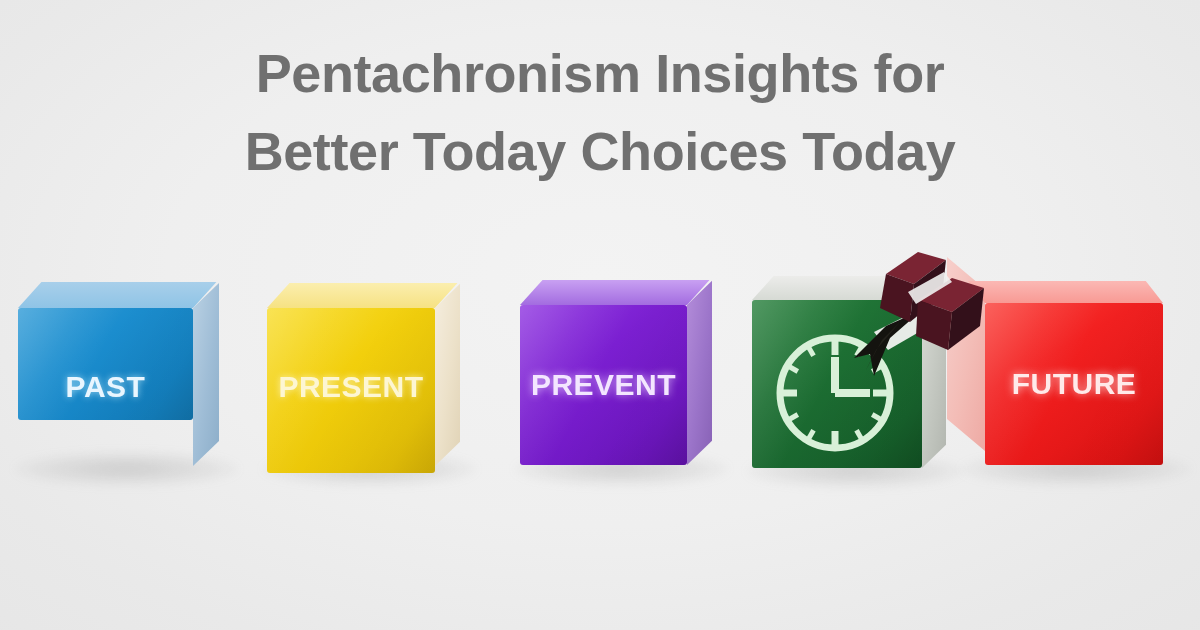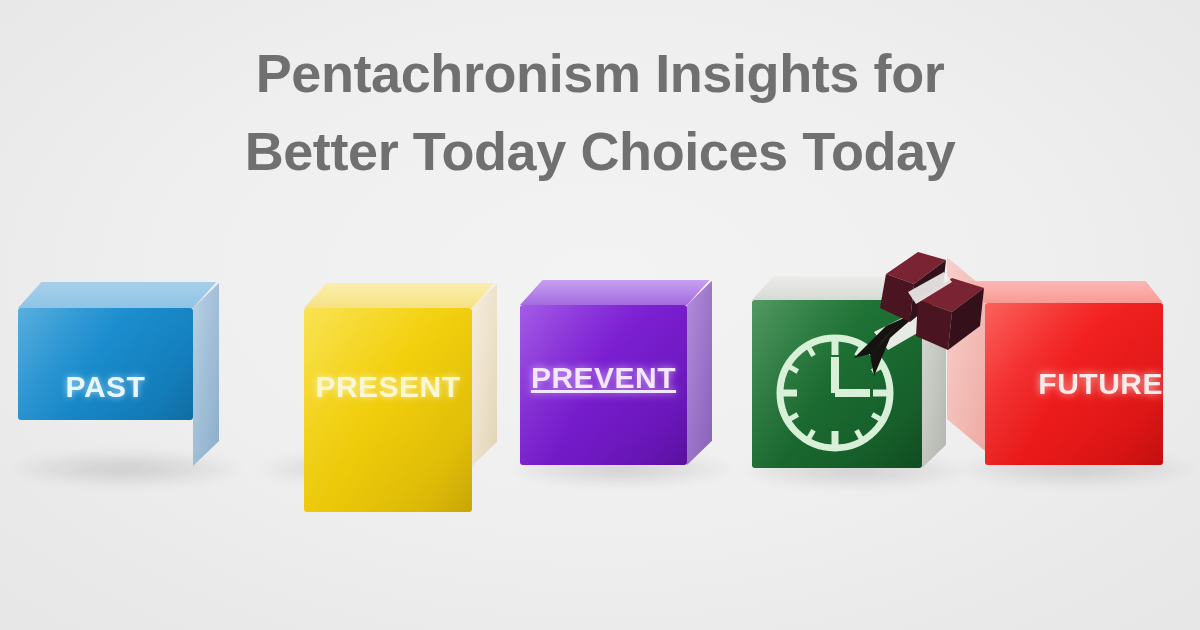--- a/index.html
+++ b/index.html
@@ -157,41 +157,41 @@
                   transform:skewX(-42deg); transform-origin:bottom left;"></div>
 
       <div class="face-side" style="left:175px; top:0; width:26px; height:158px;
                   background:linear-gradient(100deg,#b7cfe2 0%,#9fbdd6 55%,#8fb0cb 100%);
                   transform:skewY(-44deg); transform-origin:top left;"></div>
 
       <div class="face-front" style="background:linear-gradient(145deg,#2e9ad6 0%,#1b8dce 38%,#1482c2 75%,#1279b4 100%);"></div>
       <div class="cube-label" style="top:62px; color:#e9f6ff; text-shadow:0 0 7px rgba(200,240,255,0.75);">PAST</div>
     </div>
 
-    <div class="cube" style="left:267px; top:308px; width:168px; height:204px;margin-left:37px;">
+    <div class="cube" style="left:267px; top:308px; width:168px; height:165px;">
       <div class="face-top" style="left:0; top:-25px; width:168px; height:25px;
                   background:linear-gradient(180deg,#fbeeae 0%,#f6e283 100%);
                   transform:skewX(-42deg); transform-origin:bottom left;"></div>
       <div class="face-side" style="left:168px; top:0; width:25px; height:158px;
                   background:linear-gradient(100deg,#f4ecdc 0%,#ece1c9 55%,#e2d5b9 100%);
                   transform:skewY(-44deg); transform-origin:top left;"></div>
       <div class="face-front" style="background:linear-gradient(145deg,#f8dc2a 0%,#f2cf0c 40%,#e9c508 76%,#dfb906 100%);"></div>
       <div class="cube-label" style="top:62px; color:#fdf6d2; text-shadow:0 0 7px rgba(255,250,210,0.8);">PRESENT</div>
     </div>
 
     <div class="cube" style="left:520px; top:305px; width:167px; height:160px;">
 
       <div class="face-top" style="left:0; top:-25px; width:167px; height:25px;
                   background:linear-gradient(180deg,#c8a0f2 0%,#a36ce0 100%);
                   transform:skewX(-42deg); transform-origin:bottom left;"></div>
       <div class="face-side" style="left:167px; top:0; width:25px; height:160px;
                   background:linear-gradient(100deg,#b18ad8 0%,#9b74c9 55%,#8a64b8 100%);
                   transform:skewY(-44deg); transform-origin:top left;"></div>
       <div class="face-front" style="background:linear-gradient(145deg,#8d33e0 0%,#7b1fd1 38%,#7018c4 74%,#6412b0 100%);"></div>
-      <div class="cube-label" style="top:56px; color:#f3e6ff; text-shadow:0 0 8px rgba(235,210,255,0.8);text-decoration:underline;">PREVENT</div>
+      <div class="cube-label" style="top:63px; color:#f3e6ff; text-shadow:0 0 8px rgba(235,210,255,0.8);">PREVENT</div>
     </div>
 
     <div class="cube" style="left:752px; top:300px; width:170px; height:168px;">
       <div class="face-top" style="left:0; top:-24px; width:170px; height:24px;
                   background:linear-gradient(180deg,#ececea 0%,#d6dad4 100%);
                   transform:skewX(-42deg); transform-origin:bottom left;"></div>
       <div class="face-side" style="left:170px; top:0; width:24px; height:168px;
                   background:linear-gradient(100deg,#d6d9d3 0%,#c3c7c0 55%,#b4b8b1 100%);
                   transform:skewY(-44deg); transform-origin:top left;"></div>
       <div class="face-front" style="background:linear-gradient(145deg,#277f3c 0%,#1d6f33 40%,#17622c 78%,#125424 100%);"></div>
@@ -231,21 +231,21 @@
 
     <div class="cube" style="left:985px; top:303px; width:178px; height:162px;">
 
       <div class="face-side" style="left:-38px; top:-14px; width:38px; height:162px;
                   background:linear-gradient(100deg,#f7cfcb 0%,#f3bcb6 55%,#eeaaa4 100%);
                   transform:skewY(40deg); transform-origin:top right;"></div>
       <div class="face-top" style="left:0; top:-22px; width:178px; height:22px;
                   background:linear-gradient(180deg,#fbb8b4 0%,#f89a94 100%);
                   transform:skewX(38deg); transform-origin:bottom right;"></div>
       <div class="face-front" style="background:linear-gradient(150deg,#fa3a34 0%,#f22020 34%,#e81818 72%,#d81111 100%);"></div>
-      <div class="cube-label" style="top:64px; color:#ffeaea; text-shadow:0 0 8px rgba(255,220,220,0.85);text-align:right;">FUTURE</div>
+      <div class="cube-label" style="top:64px; color:#ffeaea; text-shadow:0 0 8px rgba(255,220,220,0.85);">FUTURE</div>
     </div>
 
     <div class="arrow" style="left:830px; top:292px; width:120px; height:110px;">
       <svg width="120" height="110" viewBox="0 0 120 110" aria-hidden="true">
 
         <path d="M58 6 L96 2 L104 18 L72 26 Z" fill="#f3f3f1" opacity="0.96"></path>
         <path d="M44 40 L84 20 L96 36 L58 58 Z" fill="#f3f3f1" opacity="0.94"></path>
 
         <path d="M92 18 L60 46 L44 84 L40 62 L24 66 L56 34 Z" fill="#14130f"></path>
         <path d="M70 30 L52 48 L36 78 L46 58 Z" fill="#26241d" opacity="0.85"></path>

